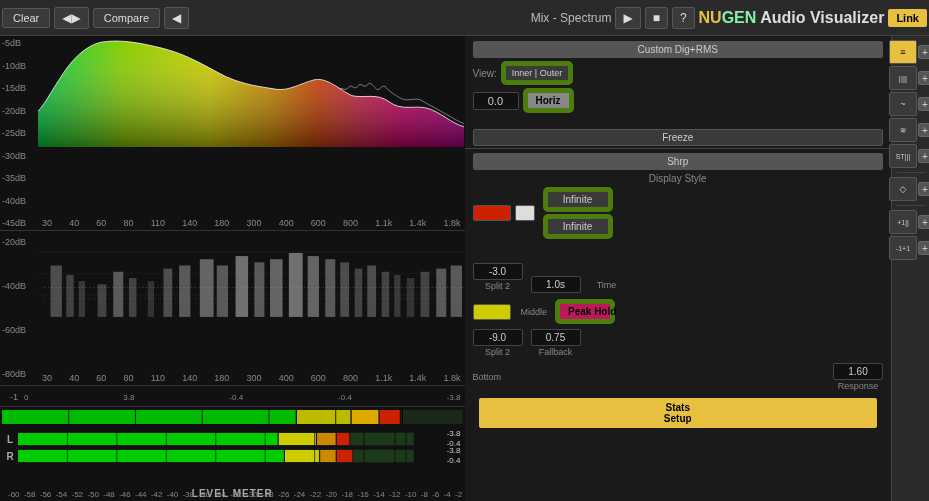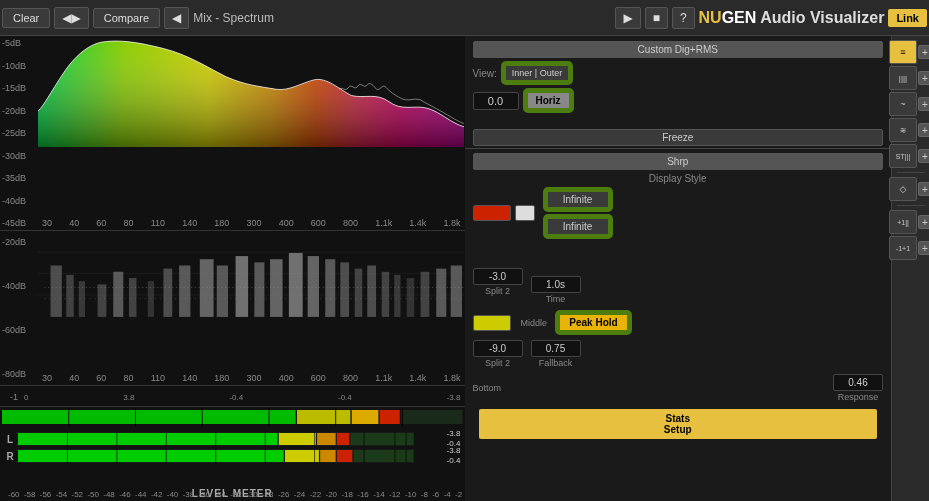--- a/index.html
+++ b/index.html
@@ -36,21 +36,21 @@
       background: #3a3a3a;
       border: 1px solid #555;
       color: #ddd;
       padding: 3px 7px;
       font-size: 12px;
       cursor: pointer;
       border-radius: 2px;
     }
     #title-display {
       flex: 1;
-      text-align: left;
+      text-align: right;
       color: #bbb;
       font-size: 12px;
     }
     #logo {
       margin-left: auto;
       display: flex;
       align-items: center;
       gap: 4px;
     }
     #logo-text {
@@ -376,21 +376,21 @@
   <button class="top-btn">Clear</button>
   <button class="top-btn-icon">◀▶</button>
   <button class="top-btn">Compare</button>
   <button class="top-btn-icon">◀</button>
   <span id="title-display">Mix - Spectrum</span>
   <button class="top-btn-icon">▶</button>
   <button class="top-btn-icon">■</button>
   <button class="top-btn-icon">?</button>
   <div id="logo">
     <span id="logo-text">
-      <span style="color:#e8c040">NU</span><span style="color:#ffffff">GEN</span> Audio Visualizer
+      <span style="color:#e8c040">NU</span><span style="color:#86efac">GEN</span> Audio Visualizer
     </span>
     <button id="link-btn">Link</button>
   </div>
 </div>
 
 <div id="main">
 
   <div id="viz-area">
 
     <div id="spectrum-section">
@@ -680,51 +680,51 @@
           <div style="display:flex;flex-direction:column;gap:2px;margin-left:4px;">
             <button class="ctrl-btn" style="width:70px;">Infinite</button>
             <button class="ctrl-btn" style="width:70px;">Infinite</button>
           </div>
         </div>
         <div class="ds-row" style="margin-top:2px;">
           <div style="display:flex;flex-direction:column;align-items:center;gap:1px;margin-top:16px;">
             <div class="ds-value-box">-3.0</div>
             <div class="ds-label-sm">Split 2</div>
           </div>
-          <div style="display:flex;flex-direction:column;align-items:center;gap:1px;margin-left:4px;margin-top:32px;">
+          <div style="display:flex;flex-direction:row;align-items:center;gap:1px;margin-left:4px;margin-top:32px;">
             <div class="ds-value-box">1.0s</div>
             <div class="ds-label-sm">Time</div>
           </div>
         </div>
 
         <div class="ds-row" style="margin-top:3px;">
           <div class="color-box" style="background:#cccc00;"></div>
           <div style="display:flex;flex-direction:column;align-items:center;gap:1px;margin-left:6px;">
             <span class="ds-label-sm" style="width:auto;">Middle</span>
           </div>
           <div style="display:flex;flex-direction:column;align-items:center;gap:1px;margin-left:4px;">
-            <button class="ctrl-btn" style="width:77px;background:#eab308;color:#000;font-weight:bold;">Peak Hold</button>
+            <button class="ctrl-btn" style="width:60px;background:#be185d;color:#000;font-weight:bold;">Peak Hold</button>
           </div>
         </div>
 
         <div class="ds-row" style="margin-top:2px;">
           <div style="display:flex;flex-direction:column;align-items:center;gap:1px;">
             <div class="ds-value-box">-9.0</div>
             <div class="ds-label-sm">Split 2</div>
           </div>
           <div style="display:flex;flex-direction:column;align-items:center;gap:1px;margin-left:4px;">
             <div class="ds-value-box">0.75</div>
             <div class="ds-label-sm">Fallback</div>
           </div>
         </div>
 
         <div class="ds-row" style="margin-top:3px; align-items:center; justify-content:space-between;">
           <span class="ds-label-sm" style="width:auto;">Bottom</span>
           <div style="display:flex;flex-direction:column;align-items:center;gap:1px;">
-            <div class="ds-value-box">0.46</div>
+            <div class="ds-value-box">1.60</div>
             <div class="ds-label-sm">Response</div>
           </div>
         </div>
 
         <button id="stats-setup-btn" style="white-space:pre-line;">Stats
 Setup</button>
       </div>
     </div>
 
     <div id="icon-strip">

